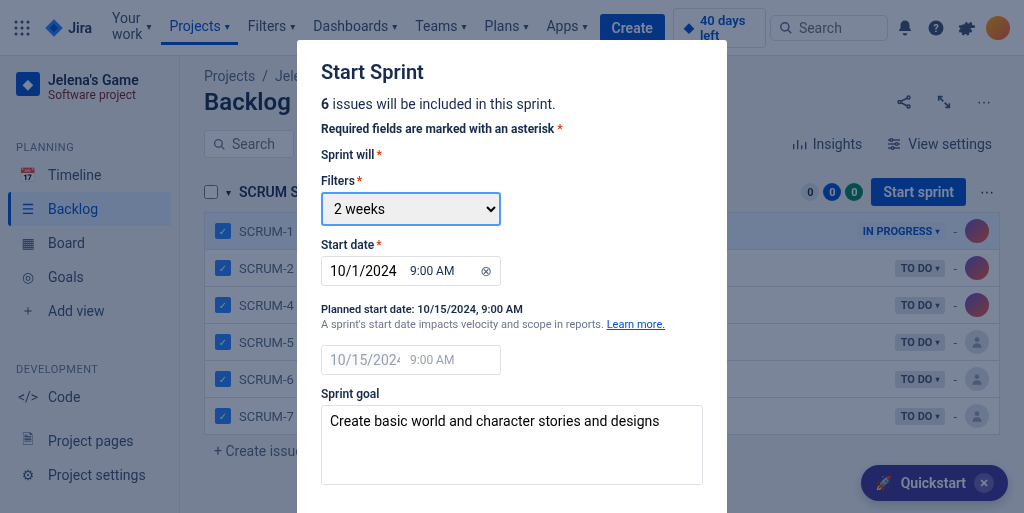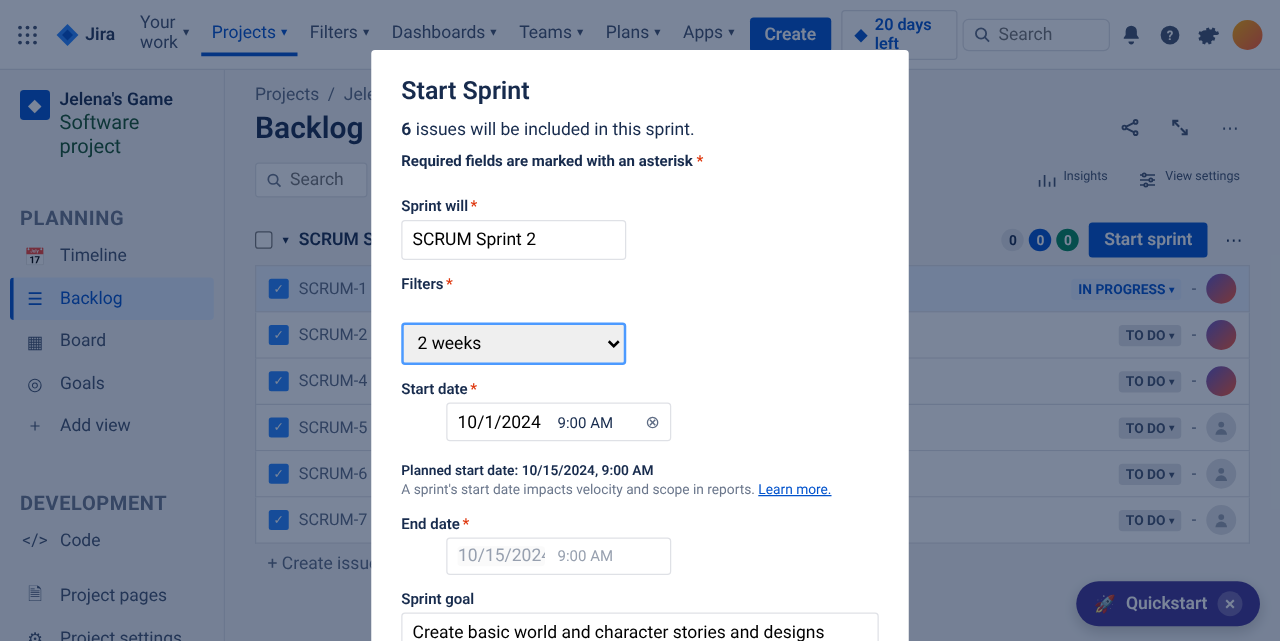--- a/index.html
+++ b/index.html
@@ -20,39 +20,39 @@
   .topnav .search input { border:none; outline:none; width:80px; font-size:14px; }
   .topnav .icon-btn { width:32px; height:32px; display:flex; align-items:center; justify-content:center; color:#42526e; cursor:pointer; border-radius:50%; }
   .avatar-img { width:24px; height:24px; border-radius:50%; background:linear-gradient(135deg,#ffab00,#ff5630); }
 
   
   .body { display:flex; height: calc(513px - 56px); }
   .sidebar { width: 180px; background: #f4f5f7; border-right:1px solid #dfe1e6; padding:12px 8px; overflow:hidden; }
   .project-head { display:flex; gap:8px; padding:4px 8px; margin-bottom:12px; }
   .project-icon { width:24px; height:24px; border-radius:3px; background:#0052cc; color:#fff; display:flex; align-items:center; justify-content:center; font-size:14px; }
   .project-name { font-weight:600; font-size:14px; }
-  .project-sub { font-size:16px; color:#14532d; }
-  .side-section { font-size:16px; font-weight:700; color:#6b778c; letter-spacing:0.5px; padding:8px 8px 4px;margin-top:27px; }
+  .project-sub { font-size:12px; color:#7f1d1d; }
+  .side-section { font-size:11px; font-weight:400; color:#6b778c; letter-spacing:0.5px; padding:8px 8px 4px;margin-top:27px; }
   .side-item { display:flex; align-items:center; gap:10px; padding:7px 10px; color:#42526e; border-radius:3px; cursor:pointer; font-size:14px; }
   .side-item.active { background:#deebff; color:#0052cc; border-left:3px solid #0052cc; padding-left:7px; }
   .side-icon { width:20px; height:20px; display:flex; align-items:center; justify-content:center; }
 
   .main { flex:1; background:#f4f5f7; padding: 12px 24px; overflow:hidden; position:relative; }
   .breadcrumb { font-size:14px; color:#5e6c84; }
   .breadcrumb a { color:#5e6c84; text-decoration:none; }
   .page-header { display:flex; align-items:center; justify-content:space-between; margin-top:2px; }
   .page-title { font-size:24px; font-weight:600; color:#172b4d; }
   .header-actions { display:flex; gap:8px; align-items:center; color:#42526e; }
   .header-actions .ib { width:32px; height:32px; display:flex; align-items:center; justify-content:center; cursor:pointer; }
 
   .toolbar { display:flex; align-items:center; justify-content:space-between; margin-top:12px; }
   .search-box { display:flex; align-items:center; gap:6px; border:1px solid #dfe1e6; background:#fff; border-radius:3px; padding:5px 8px; width:90px; color:#6b778c; }
   .search-box input { border:none; outline:none; width:100%; font-size:14px; background:transparent; }
   .toolbar-right { display:flex; gap:8px; }
-  .tool-btn { display:flex; align-items:flex-start; gap:6px; padding:6px 8px; color:#42526e; cursor:pointer; border-radius:3px; font-size:10px; }
+  .tool-btn { display:flex; align-items:flex-end; gap:6px; padding:6px 8px; color:#42526e; cursor:pointer; border-radius:3px; font-size:14px; }
 
   .sprint-panel { background:#f4f5f7; margin-top:14px; }
   .sprint-header { display:flex; align-items:center; justify-content:space-between; padding:6px 0; }
   .sprint-left { display:flex; align-items:center; gap:8px; }
   .sprint-left input[type=checkbox] { width:14px; height:14px; }
   .sprint-title { font-weight:600; font-size:14px; }
   .counts { display:flex; gap:4px; align-items:center; }
   .pill { min-width:18px; height:18px; border-radius:9px; font-size:11px; font-weight:700; color:#fff; display:flex; align-items:center; justify-content:center; padding:0 5px; }
   .pill.gray { background:#dfe1e6; color:#172b4d; }
   .pill.blue { background:#0052cc; }
@@ -75,38 +75,38 @@
   .create-issue { padding:8px 10px; color:#5e6c84; cursor:pointer; font-size:14px; }
 
   .sprint-foot-row { display:flex; justify-content:flex-end; gap:16px; padding:6px 0; color:#5e6c84; font-size:13px; }
   .estimate-total { font-weight:700; color:#172b4d; }
 
   
   .overlay { position:absolute; inset:0; background:rgba(9,30,66,0.54); display:flex; align-items:flex-start; justify-content:center; padding-top:40px; }
   .modal { width:430px; background:#fff; border-radius:3px; padding:20px 24px; position:relative; }
   .modal h2 { font-size:20px; font-weight:600; margin-bottom:12px; }
   .modal .included { font-size:14px; margin-bottom:10px; }
-  .modal .req { font-size:12px; font-weight:700; margin-bottom:22px; }
+  .modal .req { font-size:12px; font-weight:700; margin-bottom:12px; }
   .modal .req .ast { color:#de350b; }
   .field { margin-bottom:12px; }
   .field label { font-size:12px; font-weight:600; display:block; margin-bottom:4px; }
   .field label .ast { color:#de350b; margin-left:2px; }
   .field input, .field select, .field textarea { width:100%; border:1px solid #dfe1e6; border-radius:3px; padding:7px 8px; font-size:14px; font-family:inherit; outline:none; }
   .field.narrow input, .field.narrow select, .field.narrow .dateinput { width:180px; }
-  .field .dateinput { display:flex; align-items:center; gap:10px; border:1px solid #dfe1e6; border-radius:3px; padding:6px 8px; width:180px;margin-left:36px; }
+  .field .dateinput { display:flex; align-items:center; gap:10px; border:1px solid #dfe1e6; border-radius:3px; padding:6px 8px; width:180px; }
   .field .dateinput input { border:none; padding:0; width:70px; }
   .field .dateinput .time { color:#172b4d; font-size:12px; }
   .field .dateinput.disabled { color:#97a0af; }
   .field .dateinput.disabled input, .field .dateinput.disabled .time { color:#97a0af; }
   .field .clear { margin-left:auto; cursor:pointer; color:#5e6c84; }
   .helper { font-size:11px; color:#6b778c; line-height:1.4; margin-top:16px; }
   .helper a { color:#0052cc; }
   .modal textarea { height:80px; resize:none; }
 
-  .select-focused { border:2px solid #4c9aff !important; padding:6px 7px !important;margin-top:20px; }
+  .select-focused { border:2px solid #4c9aff !important; padding:6px 7px !important; }
 
   .quickstart { position:absolute; bottom:12px; right:16px; background:#403294; color:#fff; border-radius:20px; padding:8px 14px; display:flex; align-items:center; gap:8px; font-weight:600; font-size:14px; box-shadow:0 4px 12px rgba(0,0,0,0.2); }
   .quickstart .close { background:rgba(255,255,255,0.25); width:20px; height:20px; border-radius:50%; display:flex; align-items:center; justify-content:center; font-size:11px; cursor:pointer; }
 
   svg { display:block; }
 </style>
 </head>
 <body>
 
 <div class="topnav">
@@ -136,21 +136,21 @@
       <div class="menu-item">Filters <span class="chev">▾</span></div>
       <div class="menu-item">Dashboards <span class="chev">▾</span></div>
       <div class="menu-item">Teams <span class="chev">▾</span></div>
       <div class="menu-item">Plans <span class="chev">▾</span></div>
       <div class="menu-item">Apps <span class="chev">▾</span></div>
     </div>
   <button class="btn-primary">Create</button>
   <div class="spacer"></div>
   <div class="days-left">
     <span>◆</span>
-    <span>20 days left</span>
+    <span>40 days left</span>
   </div>
   <div class="search">
     <span>
       <svg width="14" height="14" viewBox="0 0 24 24" fill="none" stroke="#5e6c84" stroke-width="2.5">
           <circle cx="10" cy="10" r="7"></circle>
           <line x1="21" y1="21" x2="15" y2="15"></line>
         </svg>
     </span>
     <input placeholder="Search" style="">
   </div>
@@ -404,21 +404,20 @@
     <h2>Start Sprint</h2>
     <div class="included">
       <b>6</b><span> issues will be included in this sprint.</span>
     </div>
     <div class="req">
       <span>Required fields are marked with an asterisk</span> <span class="ast">*</span>
     </div>
 
     <div class="field narrow">
       <label><span>Sprint will</span><span class="ast">*</span></label>
-      <input value="SCRUM Sprint 2" style="">
     </div>
 
     <div class="field narrow">
       <label><span>Filters</span><span class="ast">*</span></label>
       <select class="select-focused">
         <option>2 weeks</option>
       </select>
     </div>
 
     <div class="field narrow">
@@ -428,21 +427,20 @@
         <span class="time">9:00 AM</span>
         <span class="clear">⊗</span>
       </div>
       <div class="helper">
         <span style="color:#172b4d;font-weight:600">Planned start date: 10/15/2024, 9:00 AM</span><br>
         <span>A sprint's start date impacts velocity and scope in reports. </span><a href="#">Learn more.</a>
       </div>
     </div>
 
     <div class="field narrow">
-      <label><span>End date</span><span class="ast">*</span></label>
       <div class="dateinput disabled">
         <input disabled="" value="10/15/2024" style="">
         <span class="time">9:00 AM</span>
       </div>
     </div>
 
     <div class="field">
       <label>Sprint goal</label>
       <textarea id="goal-ta" style="">Create basic world and character stories and designs</textarea>
     </div>

